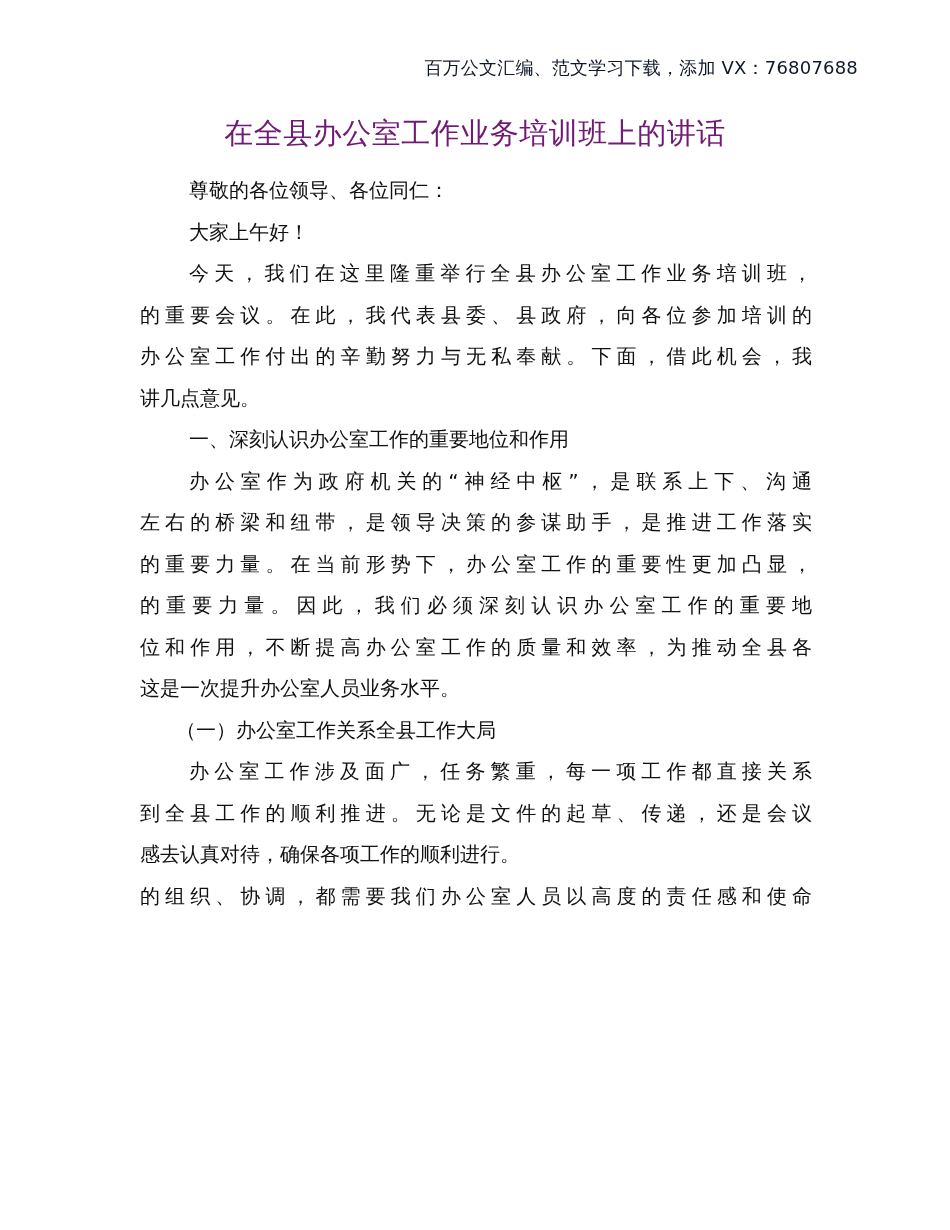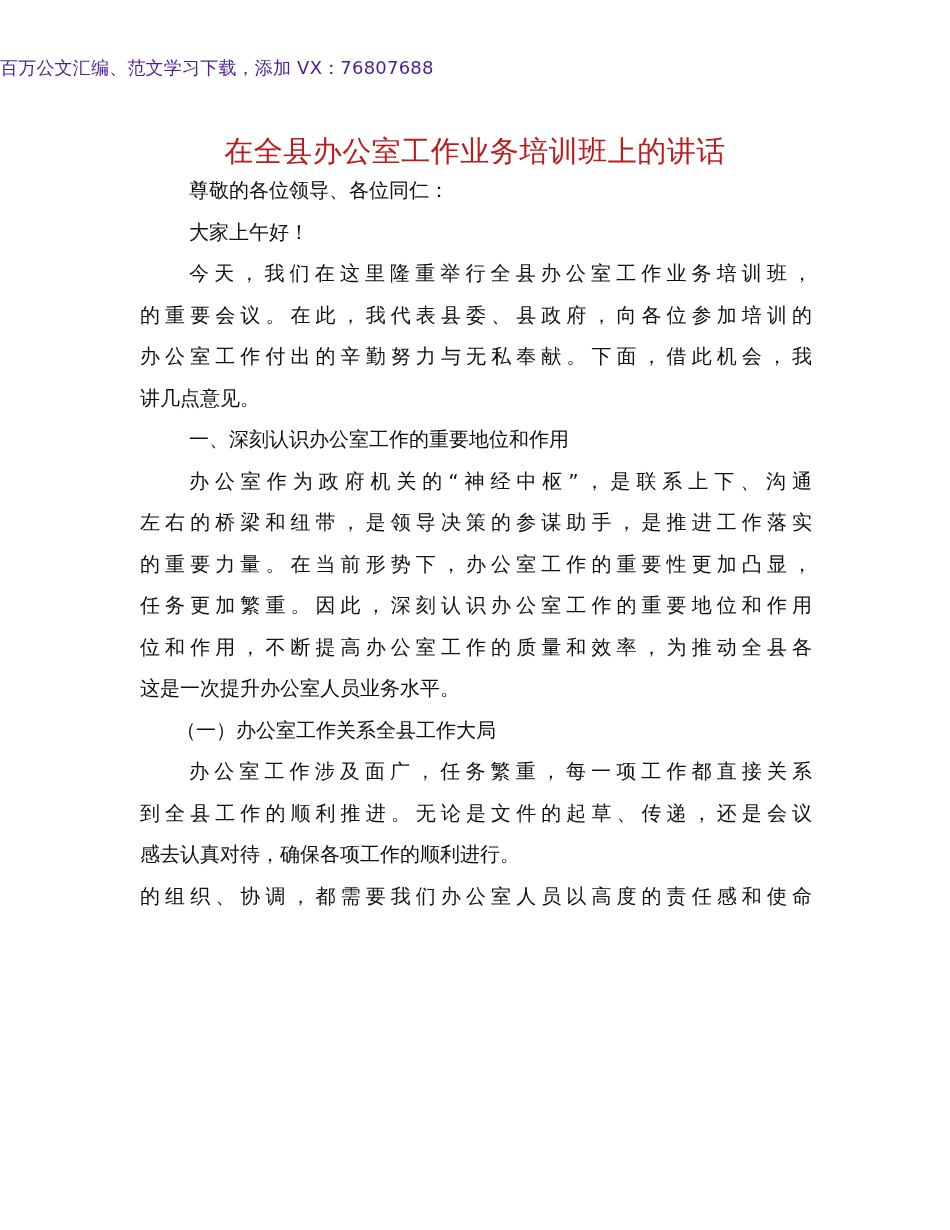--- a/index.html
+++ b/index.html
@@ -1,21 +1,21 @@
 <!DOCTYPE html>
 <html><head>
 <meta charset="utf-8">
 <style>
   html, body { margin: 0; padding: 0; background: #ffffff; }
   body { width: 950px; height: 1230px; position: relative; overflow: hidden;
          font-family: "DejaVu Sans", "Liberation Sans", sans-serif; color: #111111; }
-  .watermark { position: absolute; top: 56px; left: 0; width: 858px; text-align: left;
-               font-size: 18px; color: #4c1d95; letter-spacing: 0.2px; }
+  .watermark { position: absolute; top: 56px; left: 0; width: 858px; text-align: right;
+               font-size: 18px; color: #0f172a; letter-spacing: 0.2px; }
   .title { position: absolute; top: 114px; left: 0; width: 950px; text-align: center;
-           font-size: 29px; color: #b91c1c; letter-spacing: 0.5px; margin-top: 18px; }
+           font-size: 29px; color: #701a75; letter-spacing: 0.5px; }
   .body { position: absolute; left: 140px; top: 170px; width: 672px; font-size: 20px; }
   .line { height: 41.5px; line-height: 41.5px; white-space: nowrap; text-align: justify;
           text-align-last: justify; }
   .line.last { text-align-last: left; }
   .indent { padding-left: 49px; }
 </style>
 </head>
 <body>
 
 <div class="watermark">百万公文汇编、范文学习下载，添加 VX：76807688</div>
@@ -34,21 +34,21 @@
     <div class="line">办公室工作付出的辛勤努力与无私奉献。下面，借此机会，我</div>
     <div class="line last">讲几点意见。</div>
   </div>
   <div>
     <div class="line last indent">一、深刻认识办公室工作的重要地位和作用</div>
   </div>
   <div>
     <div class="line indent">办公室作为政府机关的“神经中枢”，是联系上下、沟通</div>
     <div class="line">左右的桥梁和纽带，是领导决策的参谋助手，是推进工作落实</div>
     <div class="line">的重要力量。在当前形势下，办公室工作的重要性更加凸显，</div>
-    <div class="line">任务更加繁重。因此，深刻认识办公室工作的重要地位和作用</div>
+    <div class="line">的重要力量。因此，我们必须深刻认识办公室工作的重要地</div>
     <div class="line">位和作用，不断提高办公室工作的质量和效率，为推动全县各</div>
     <div class="line last">这是一次提升办公室人员业务水平。</div>
   </div>
   <div>
     <div class="line last indent" style="padding-left:36px">（一）办公室工作关系全县工作大局</div>
   </div>
   <div>
     <div class="line indent">办公室工作涉及面广，任务繁重，每一项工作都直接关系</div>
     <div class="line">到全县工作的顺利推进。无论是文件的起草、传递，还是会议</div>
     <div class="line last">感去认真对待，确保各项工作的顺利进行。</div>

